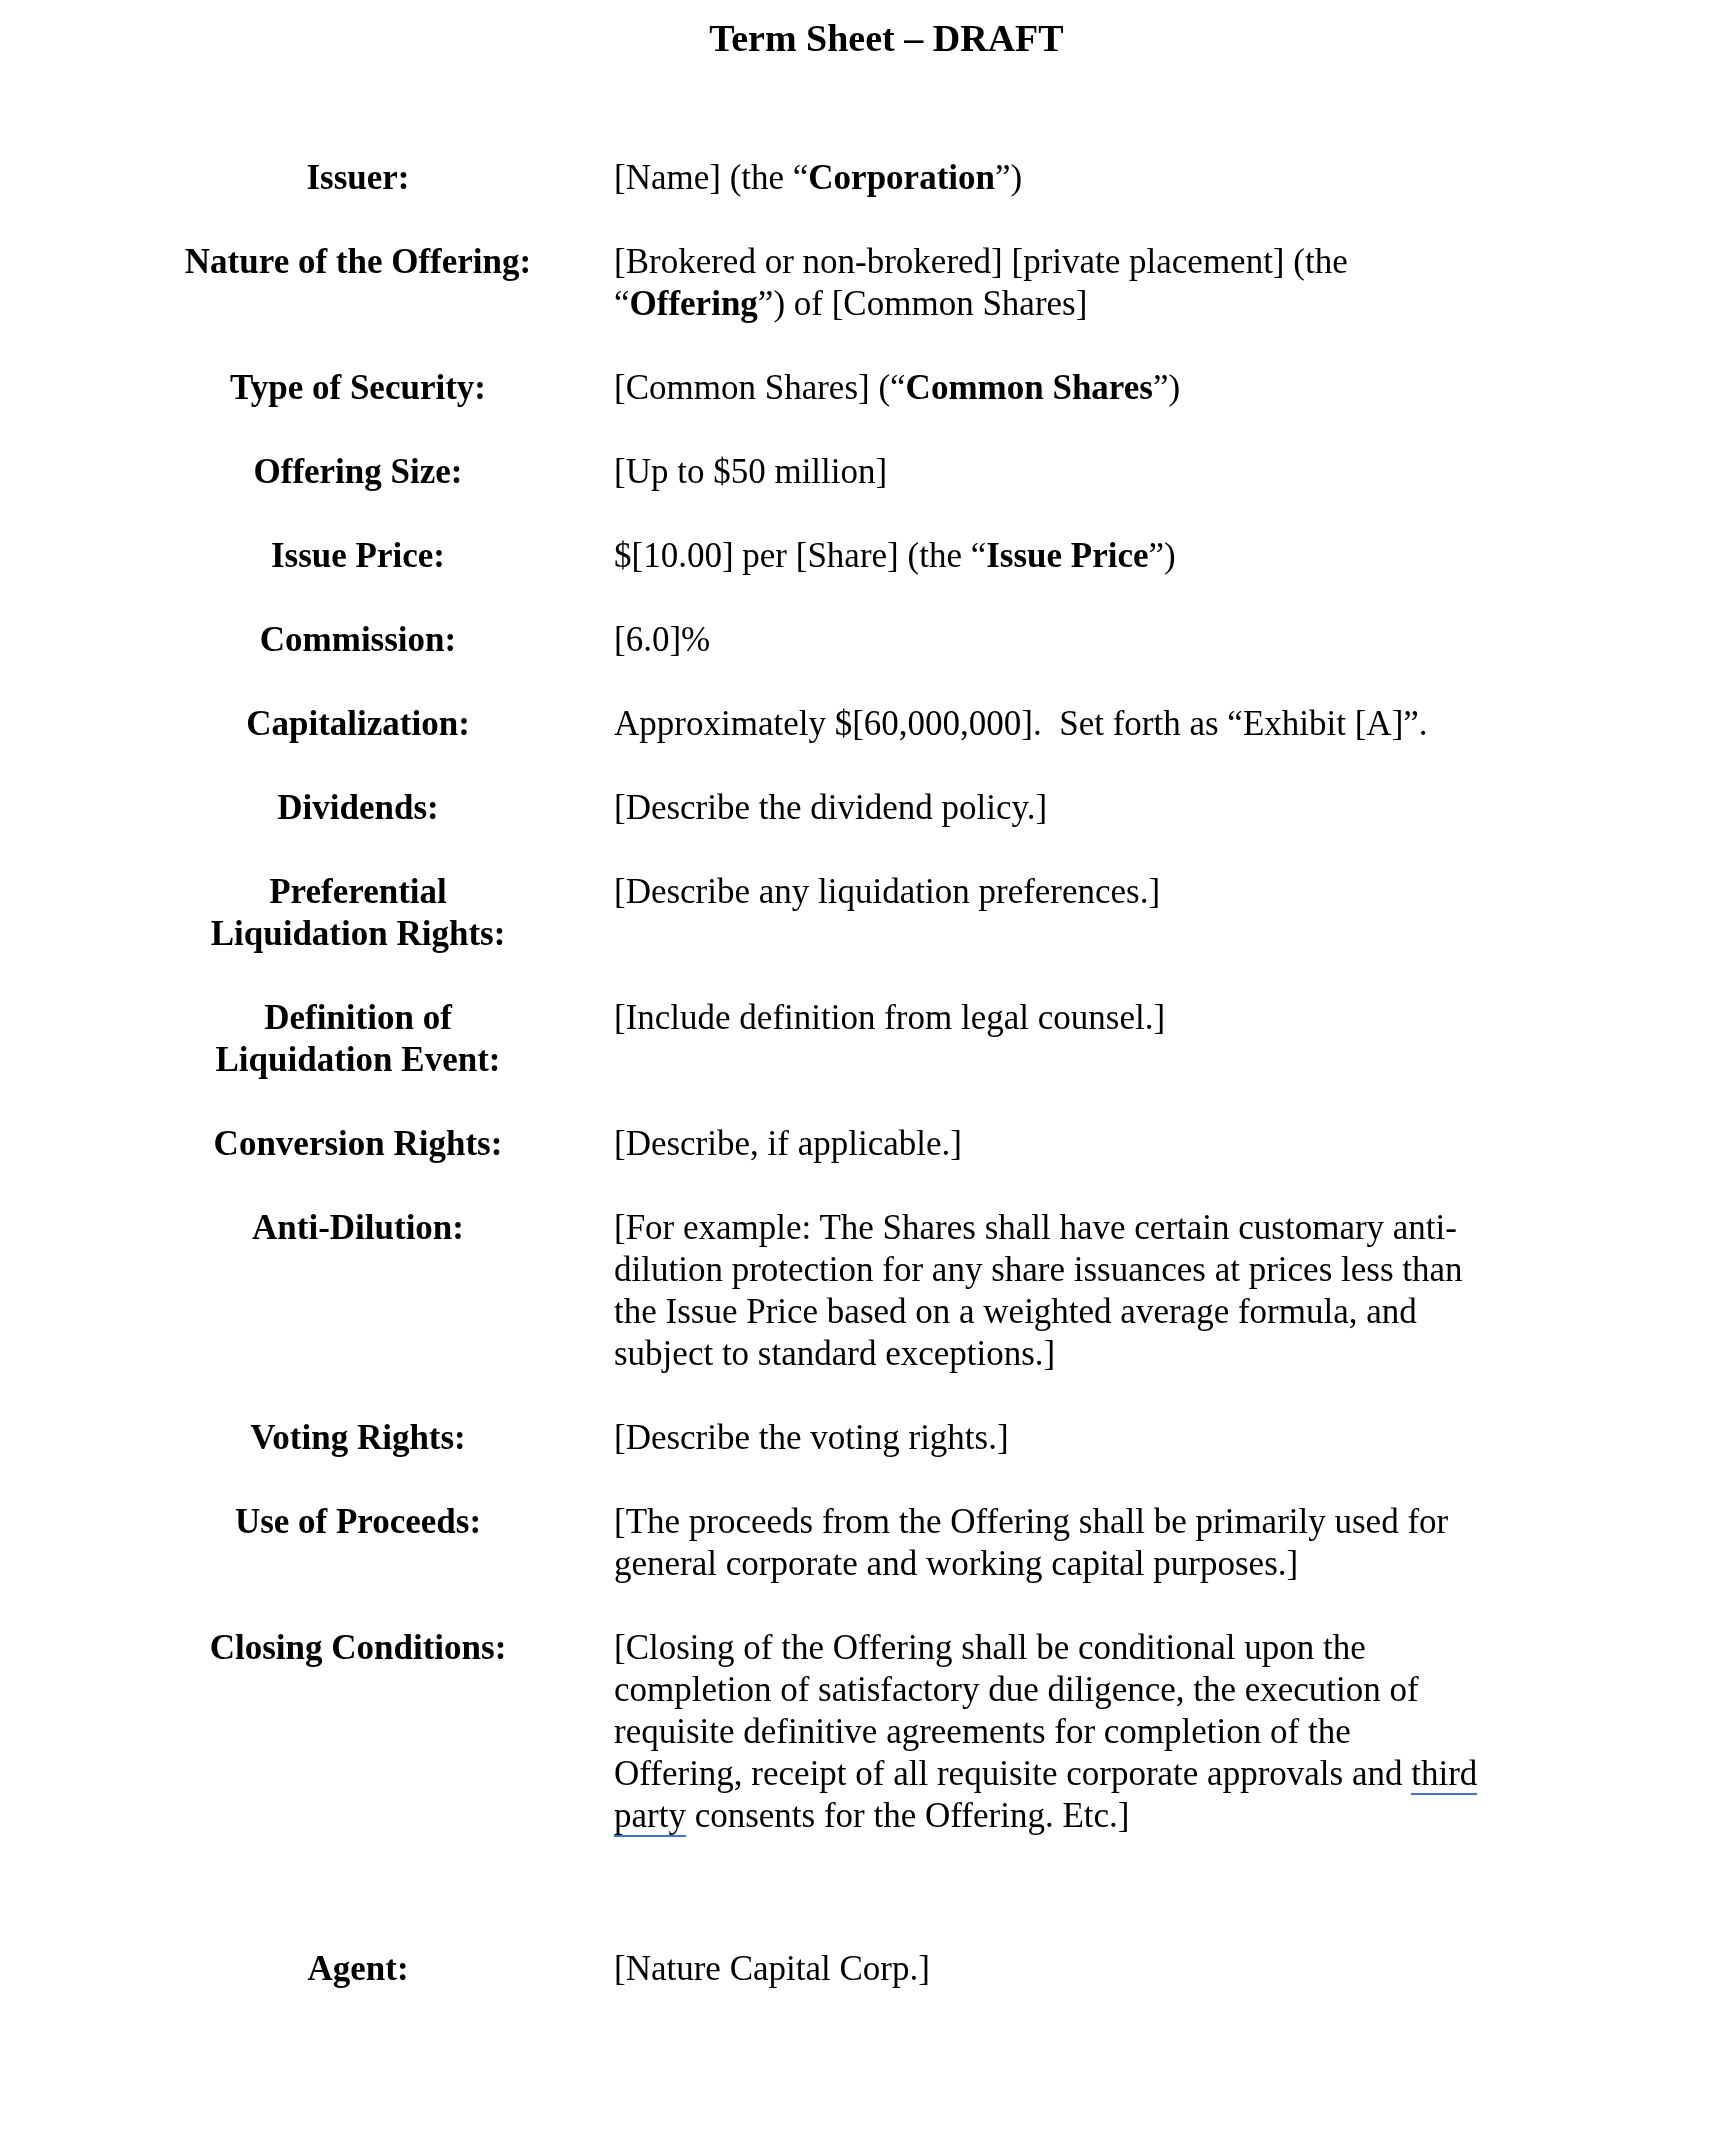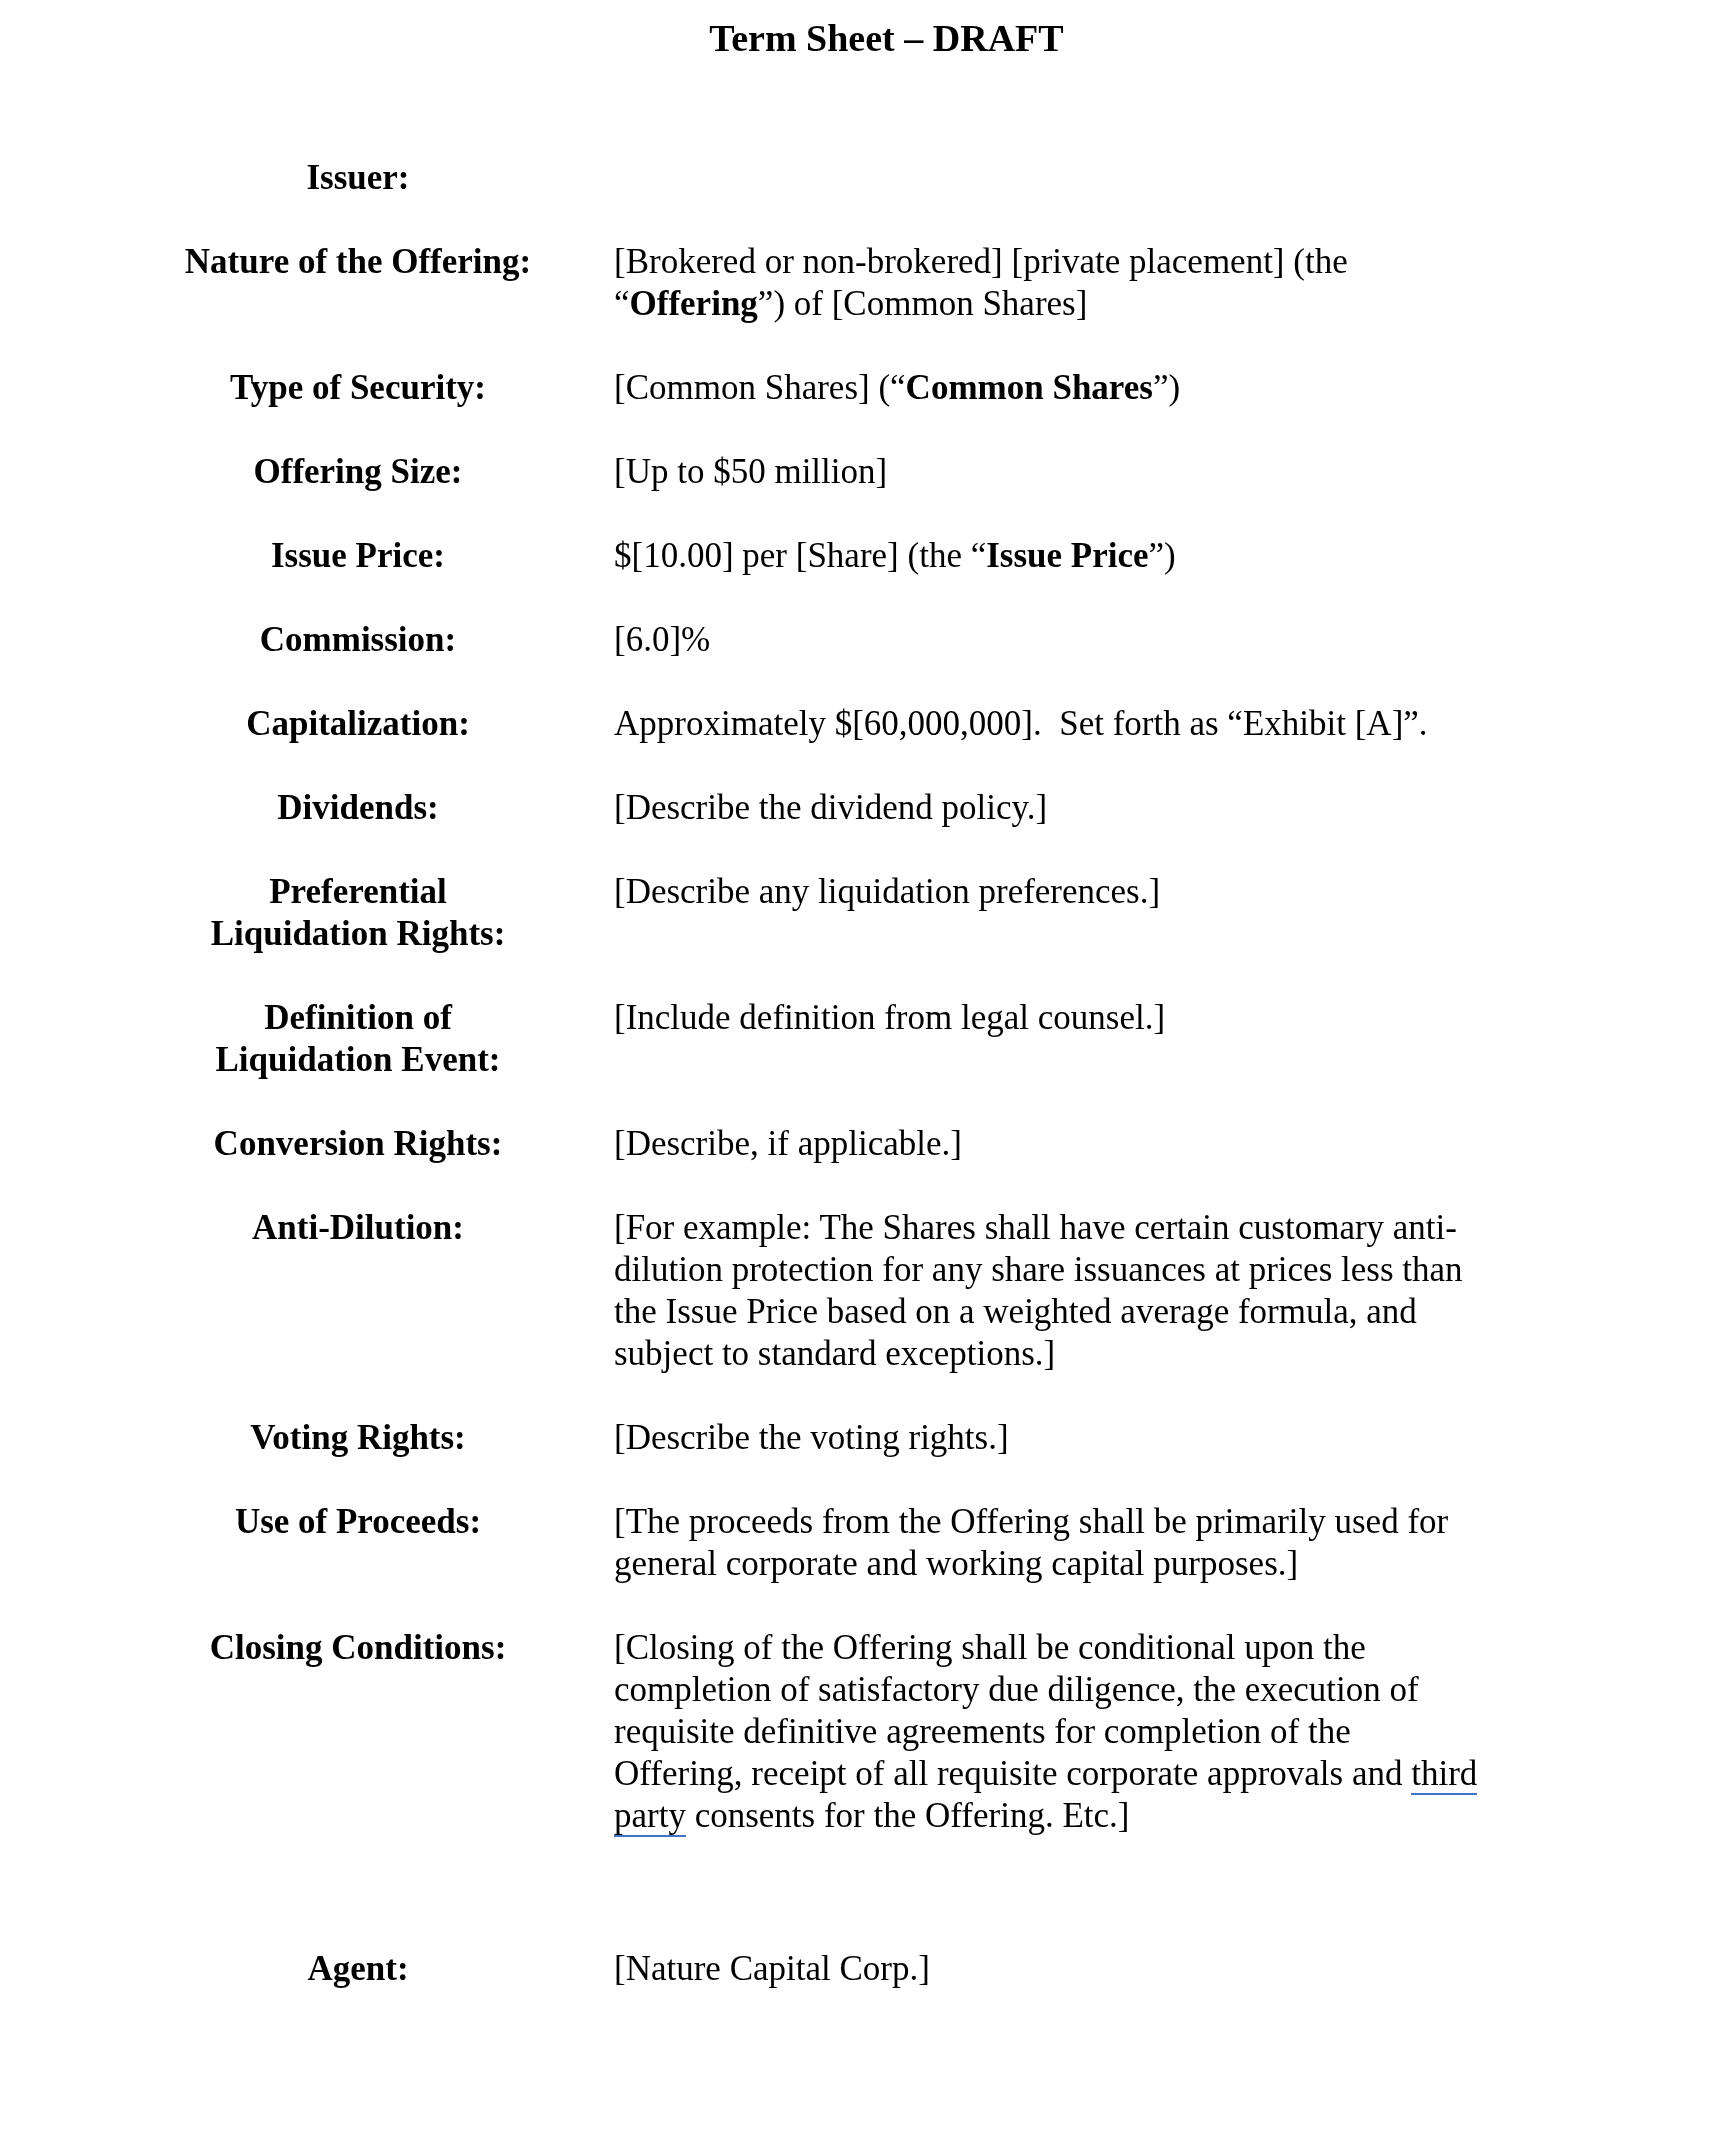--- a/index.html
+++ b/index.html
@@ -59,20 +59,21 @@
 </style>
 </head>
 <body>
 
 <div class="page">
   <div class="content">
     <div class="doc-title">Term Sheet – DRAFT</div>
     <div id="rows-container">
   <div class="row">
     <div class="label">Issuer:</div>
+    <div class="value"><span>[Name] (the “</span><span class="b">Corporation</span><span>”)</span></div>
   </div>
 
   <div class="row">
     <div class="label">Nature of the Offering:</div>
     <div class="value"><span>[Brokered or non-brokered] [private placement] (the
 “</span><span class="b">Offering</span><span>”) of [Common Shares]</span></div>
   </div>
 
   <div class="row">
     <div class="label">Type of Security:</div>

